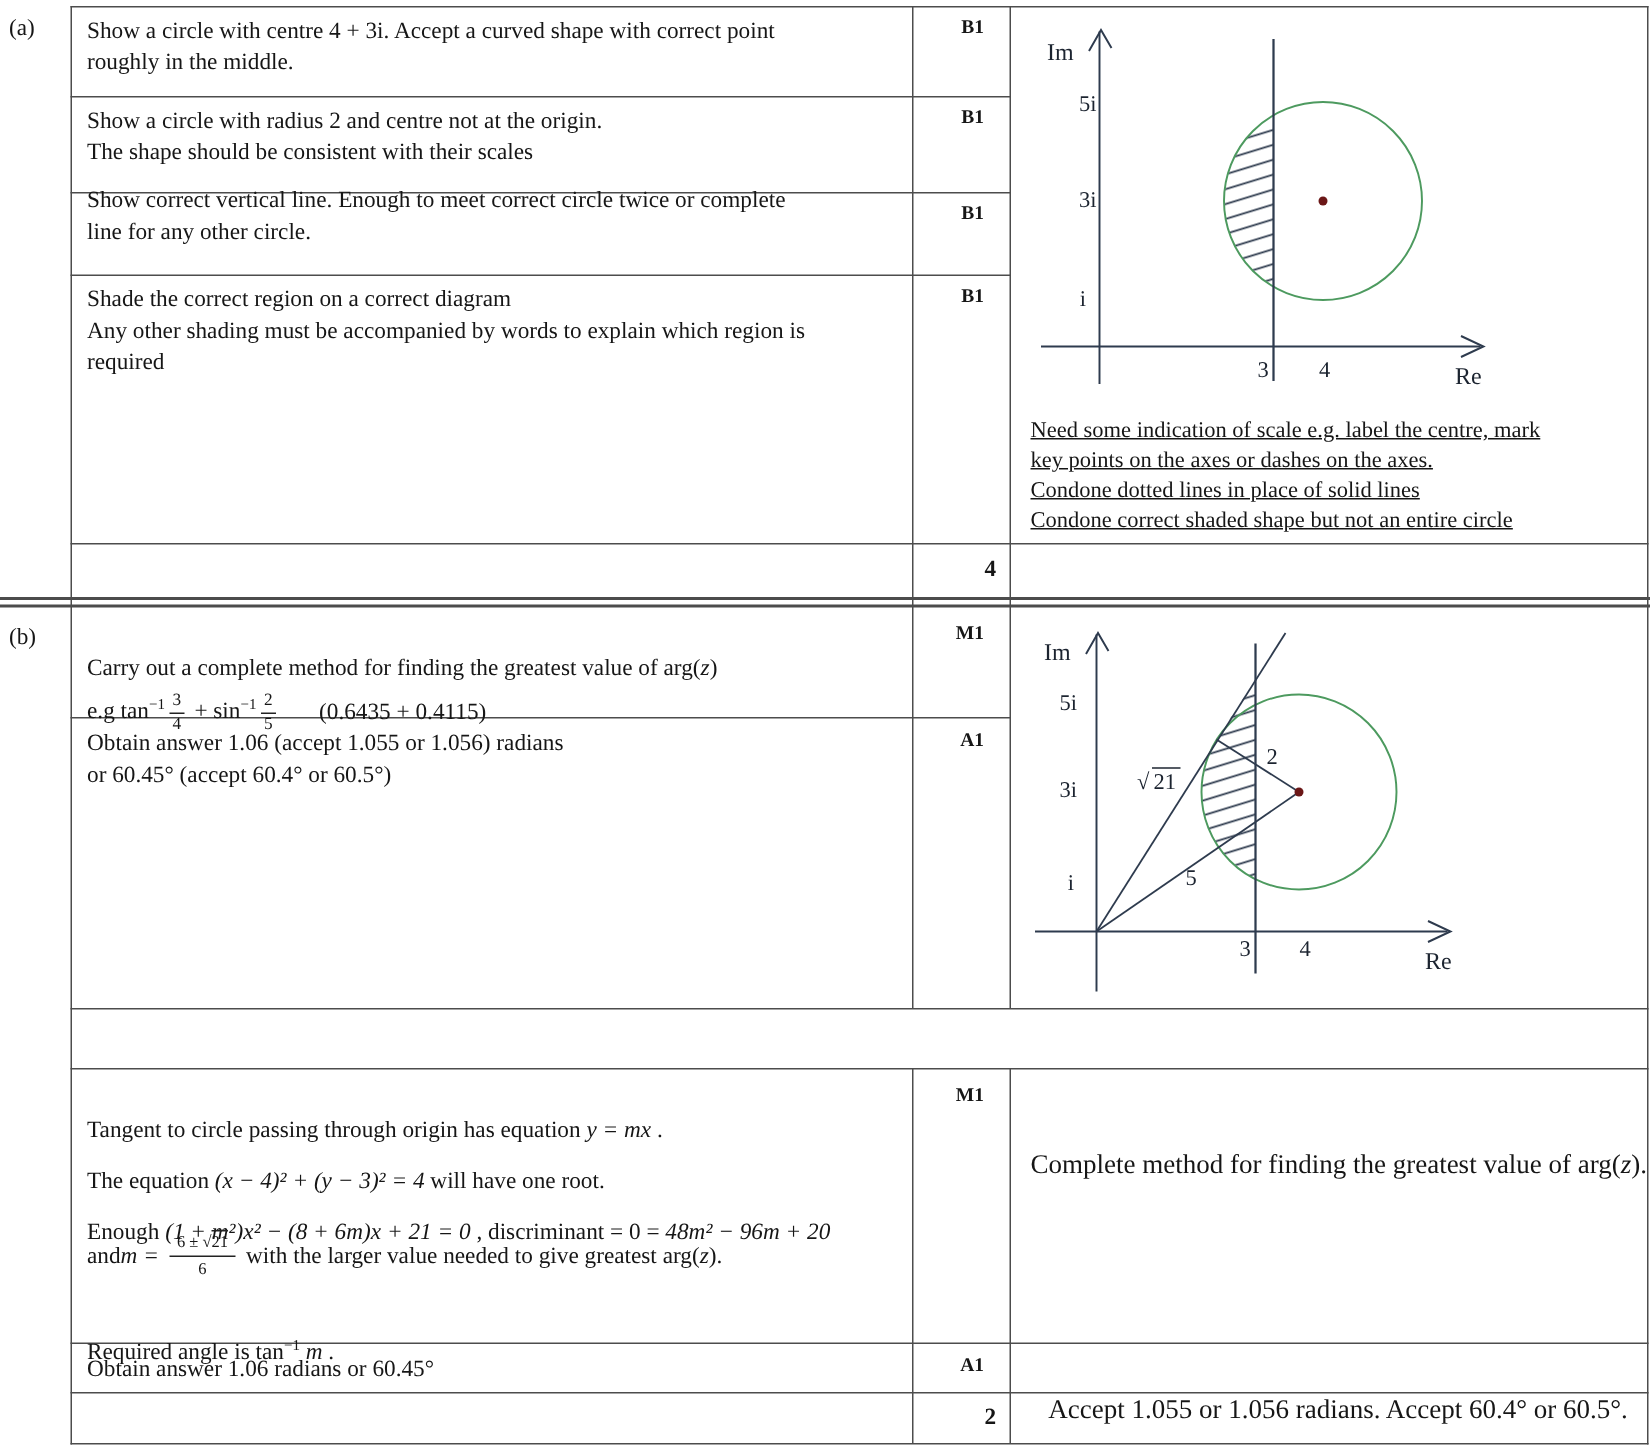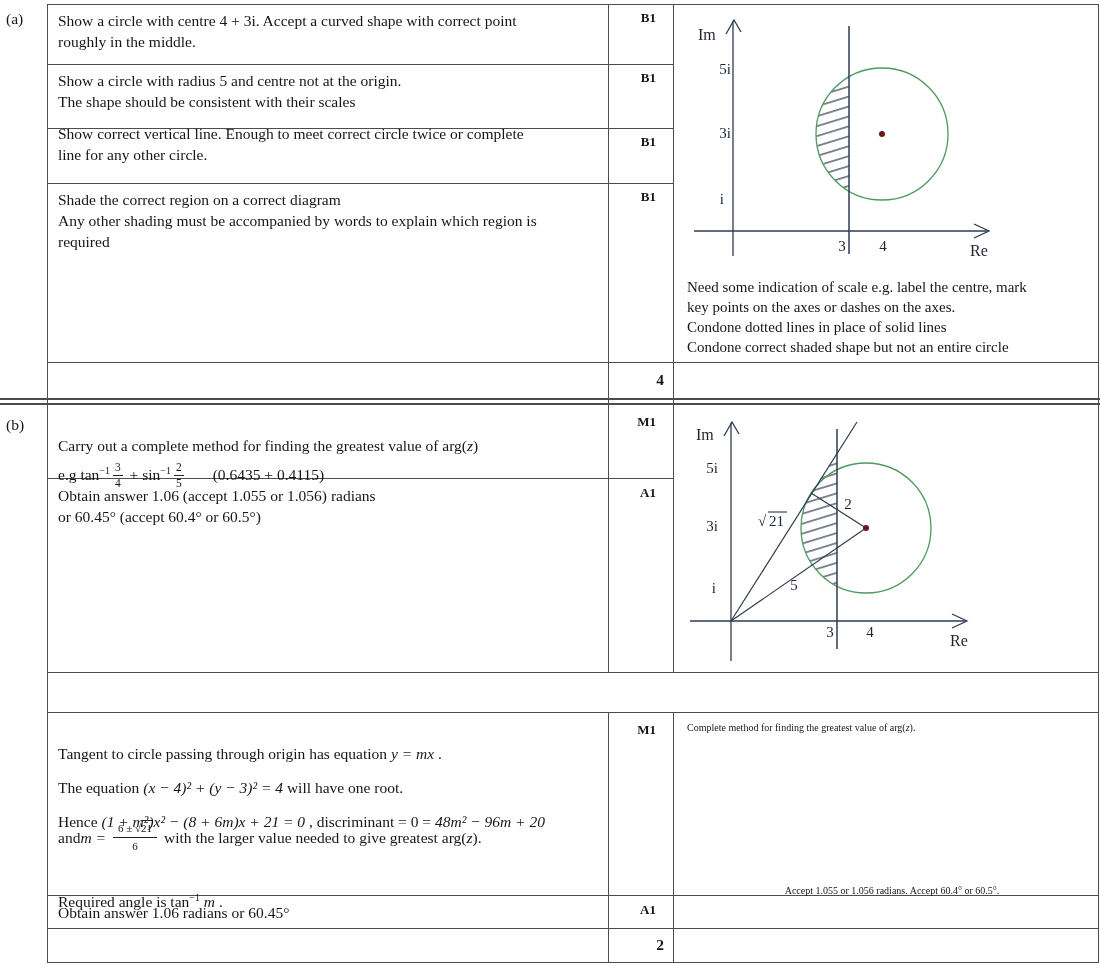--- a/index.html
+++ b/index.html
@@ -7,22 +7,22 @@
     position:relative; width:1100px; height:969px; background:#ffffff;
     font-family:"Liberation Serif", serif; color:#161616; overflow:hidden;
   }
   .hl, .vl { position:absolute; background:#4c4c4c; }
   .hl { height:1px; }
   .vl { width:1px; }
   .plabel { position:absolute; left:6px; font-size:15.5px; }
   .crit { position:absolute; left:58px; width:545px; font-size:15.5px; line-height:1.36; white-space:pre-line; }
   .mark { position:absolute; left:600px; width:56px; text-align:right; font-weight:bold; font-size:13px; }
   .total { position:absolute; left:608px; width:56px; text-align:right; font-weight:bold; font-size:15.5px; }
-  .note { position:absolute; left:687px; width:408px; font-size:15px; line-height:1.34; white-space:pre-line; }
-  .comment { position:absolute; left:687px; width:410px; font-size:10px; white-space:nowrap; }
+  .note { position:absolute; left:687px; width:408px; font-size:15px; line-height:1.34; white-space:pre-line;text-decoration:underline; }
+  .comment { position:absolute; left:687px; width:410px; font-size:18px; white-space:nowrap;margin-top:44px; }
   .altheader { position:absolute; left:58px; font-weight:bold; font-size:15.5px; }
   .mvar { font-style:italic; }
   sup.msup { font-size:10px; vertical-align:6px; }
   .sfrac { display:inline-block; vertical-align:-7px; text-align:center; line-height:1; font-size:11.5px; margin:0 3px; }
   .sfrac .fn { display:block; border-bottom:1px solid #222; padding:0 2px 1.5px; }
   .sfrac .fd { display:block; padding-top:1.5px; }
   .mline { display:flex; align-items:center; }
   .bfrac { display:inline-block; vertical-align:middle; text-align:center; line-height:1.15; font-size:11px; margin:0 7px; }
   .bfrac .bn { display:block; border-bottom:1.2px solid #222; padding:0 5px 2px; }
   .bfrac .bd { display:block; padding-top:2px; }
@@ -54,21 +54,21 @@
   <div class="vl" style="left:608px;top:712px;height:250px;"></div>
   <div class="vl" style="left:673px;top:4px;height:668px;"></div>
   <div class="vl" style="left:673px;top:712px;height:250px;"></div>
   <div class="vl" style="left:1098px;top:4px;height:959px;"></div>
 
   <div class="plabel" style="top:10px;">(a)</div>
   <div class="plabel" style="top:416px;">(b)</div>
 
   <div class="crit" style="top:10px;">Show a circle with centre 4 + 3i. Accept a curved shape with correct point
 roughly in the middle.</div>
-  <div class="crit" style="top:70px;">Show a circle with radius 5 and centre not at the origin.
+  <div class="crit" style="top:70px;">Show a circle with radius 2 and centre not at the origin.
 The shape should be consistent with their scales</div>
   <div class="crit" style="top:123px;">Show correct vertical line. Enough to meet correct circle twice or complete
 line for any other circle.</div>
   <div class="crit" style="top:189px;">Shade the correct region on a correct diagram
 Any other shading must be accompanied by words to explain which region is
 required</div>
   <div class="mark" style="top:10px;">B1</div>
   <div class="mark" style="top:70px;">B1</div>
   <div class="mark" style="top:134px;">B1</div>
   <div class="mark" style="top:189px;">B1</div>
@@ -144,21 +144,21 @@
   </svg>
 
 
   <div class="crit" style="top:722px;">
     <span>Tangent to circle passing through origin has equation  </span><span class="mvar">y = mx</span><span> .</span>
   </div>
   <div class="crit" style="top:756px;">
     <span>The equation  </span><span class="mvar">(x − 4)² + (y − 3)² = 4</span><span>  will have one root.</span>
   </div>
   <div class="crit" style="top:790px;">
-    <span>Hence  </span><span class="mvar">(1 + m²)x² − (8 + 6m)x + 21 = 0</span><span> , discriminant = 0 =  </span><span class="mvar">48m² − 96m + 20</span>
+    <span>Enough  </span><span class="mvar">(1 + m²)x² − (8 + 6m)x + 21 = 0</span><span> , discriminant = 0 =  </span><span class="mvar">48m² − 96m + 20</span>
   </div>
   <div class="crit mline" style="top:822px;">
     <span>and  </span><span class="mvar">m =</span><span class="bfrac"><span class="bn"><span>6 ±</span> <span>√</span><span class="radtop">21</span></span><span class="bd">6</span></span><span><span> with the larger value needed to give greatest arg(</span><span class="mvar">z</span><span>).</span></span>
   </div>
   <div class="crit" style="top:870px;">
     <span>Required angle is  </span><span>tan</span><sup class="msup">−1</sup><span class="mvar"> m</span><span> .</span>
   </div>
   <div class="mark" style="top:722px;">M1</div>
   <div class="comment" style="top:722px;">
     <span>Complete method for finding the greatest value of arg(</span><span class="mvar">z</span><span>).</span>

